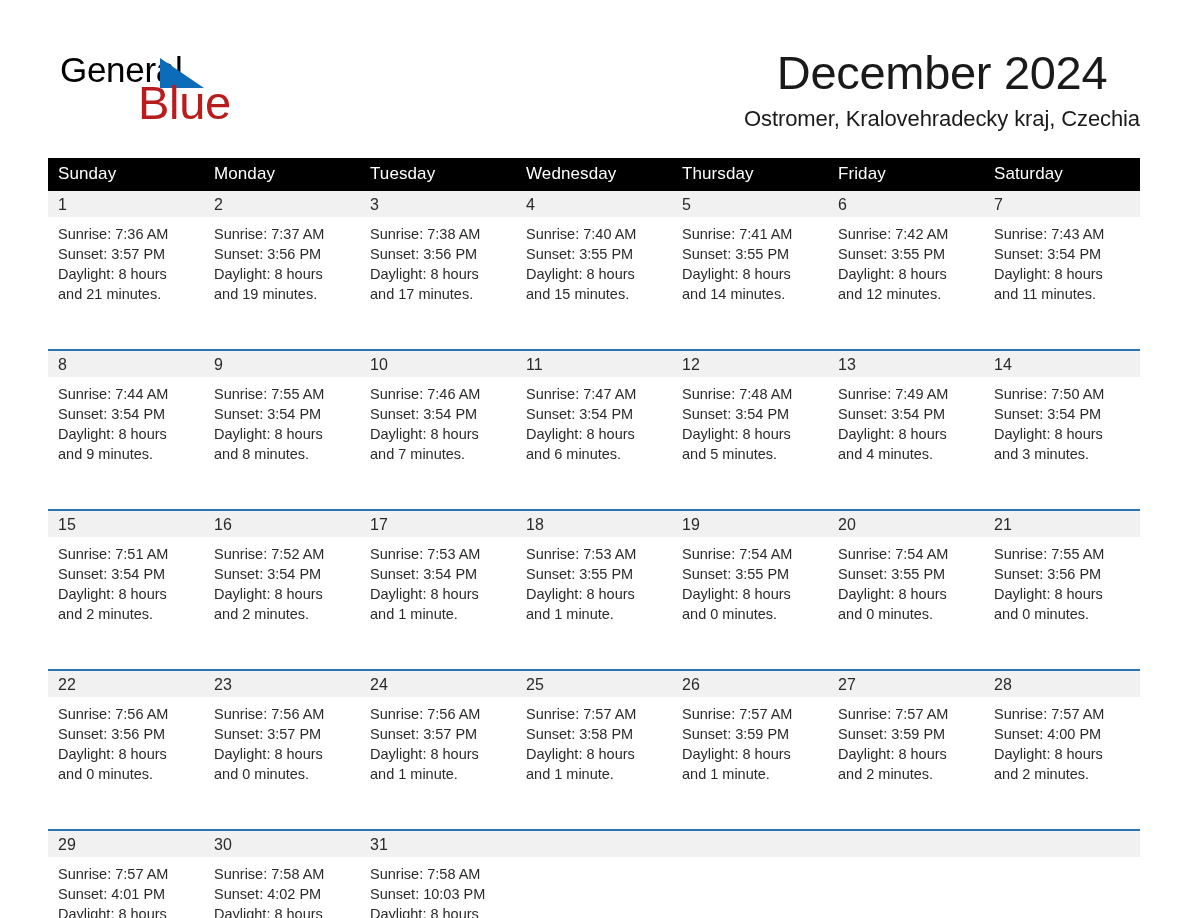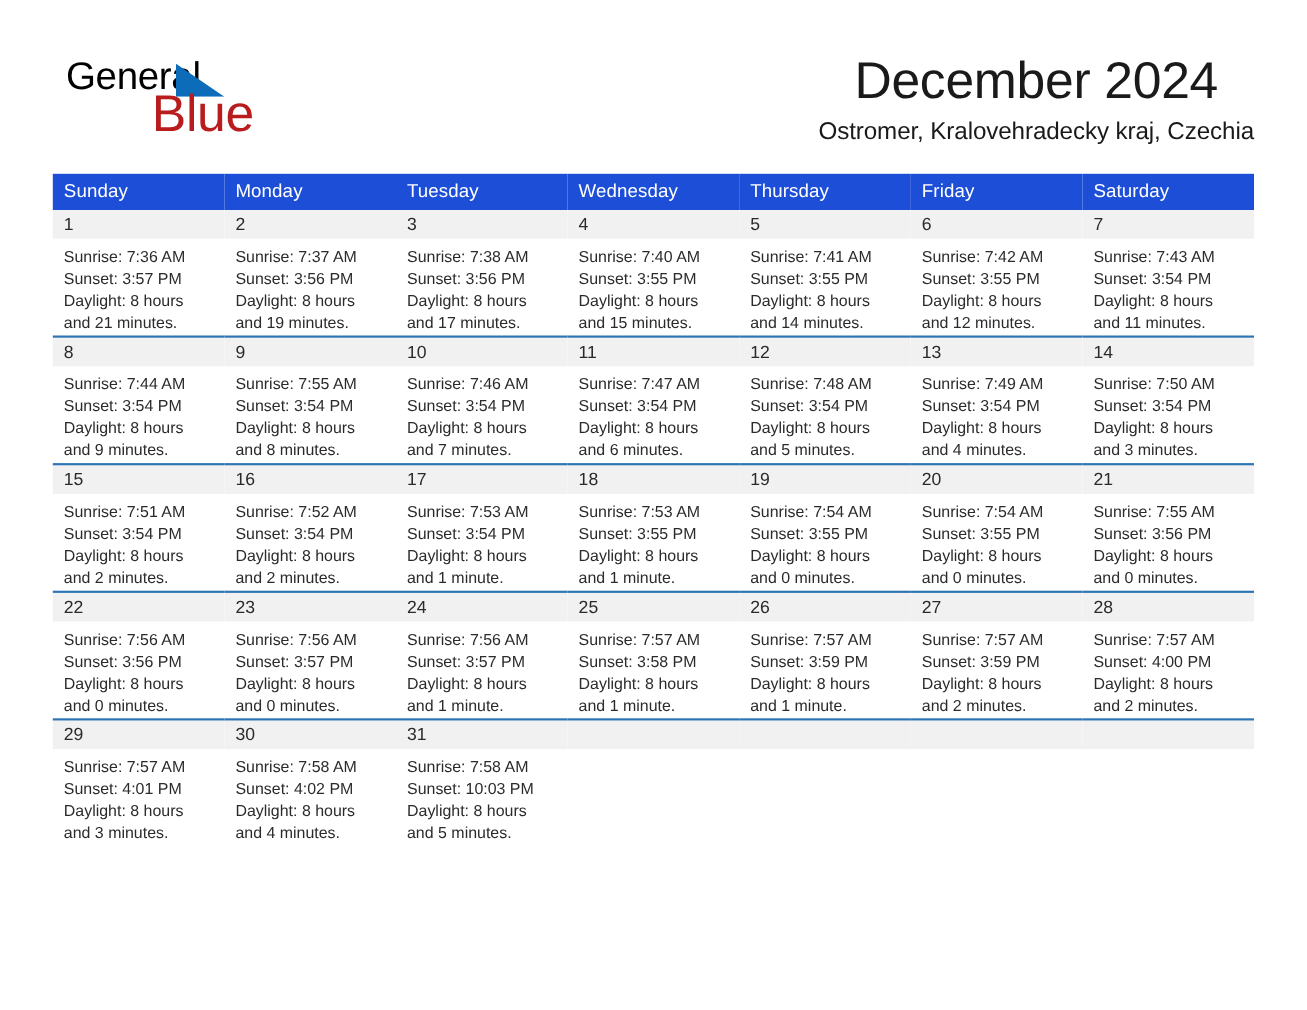--- a/index.html
+++ b/index.html
@@ -89,21 +89,21 @@
   .calendar {
     position: absolute;
     left: 48px;
     top: 158px;
     width: 1092px;
     border-collapse: collapse;
     table-layout: fixed;
   }
 
   .calendar th {
-    background: #1d4ed8;
+    background: #000000;
     color: #ffffff;
     font-size: 17px;
     font-weight: normal;
     text-align: left;
     padding: 6px 0 7px 10px;
     height: 31px;
     vertical-align: middle;
     letter-spacing: 0.1px;
   }
 
@@ -123,21 +123,21 @@
     color: #2a2a2a;
     padding: 4px 0 2px 10px;
     line-height: 20px;
   }
 
   .daybody {
     padding: 7px 8px 0 10px;
     font-size: 14.5px;
     line-height: 20px;
     color: #2b2b2b;
-    height: 88px;
+    height: 132px;
   }
   .daybody div { white-space: nowrap; }
 
   .cell-empty .daybody { height: 108px; }
   tr.last-week .daybody { height: 112px; }
 </style>
 </head>
 <body>
 
 <div class="page">

